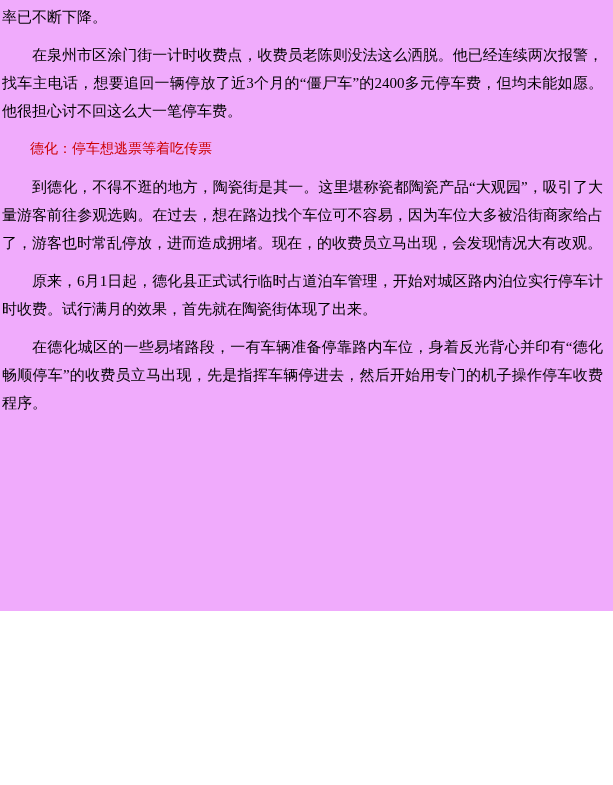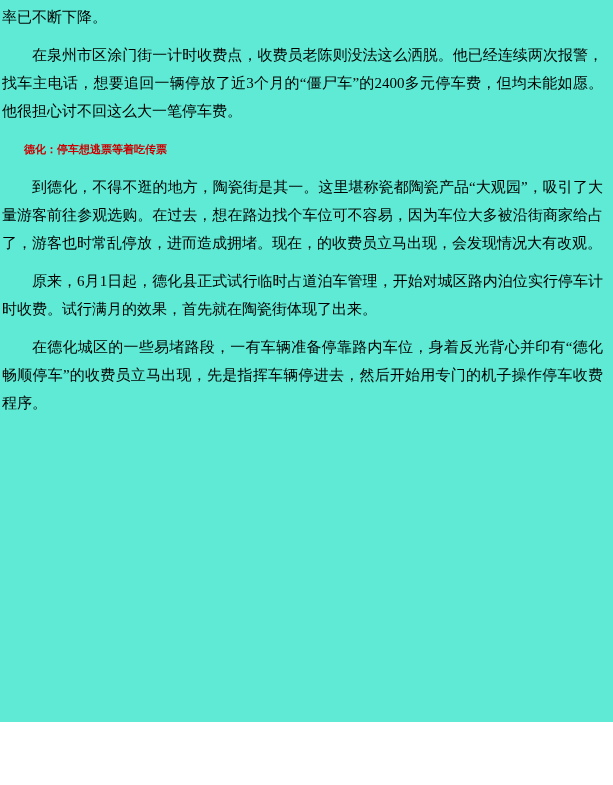--- a/index.html
+++ b/index.html
@@ -2,22 +2,22 @@
 <html><head>
 <meta charset="utf-8">
 <style>
   html, body {
     margin: 0;
     padding: 0;
     background: #ffffff;
   }
   .page {
     width: 613px;
-    height: 722px;
-    background: #5eead4;
+    height: 611px;
+    background: #f0abfc;
     overflow: hidden;
     box-sizing: border-box;
   }
   .article {
     box-sizing: border-box;
     width: 613px;
     padding: 3px 10px 0 2px;
     font-family: "Liberation Serif", "DejaVu Serif", serif;
     font-size: 15px;
     line-height: 28px;
@@ -28,22 +28,22 @@
     margin: 10px 0;
     text-indent: 2em;
   }
   .article p.continuation {
     text-indent: 0;
     margin-top: 0;
   }
   .article .heading {
     margin: 10px 0;
     text-indent: 2em;
-    font-weight: bold;
-    font-size: 11px;
+    font-weight: normal;
+    font-size: 14px;
     line-height: 28px;
   }
   .article .heading-red {
     color: #cc0000;
   }
   .article .heading-black {
     color: #000000;
   }
 </style>
 </head>

